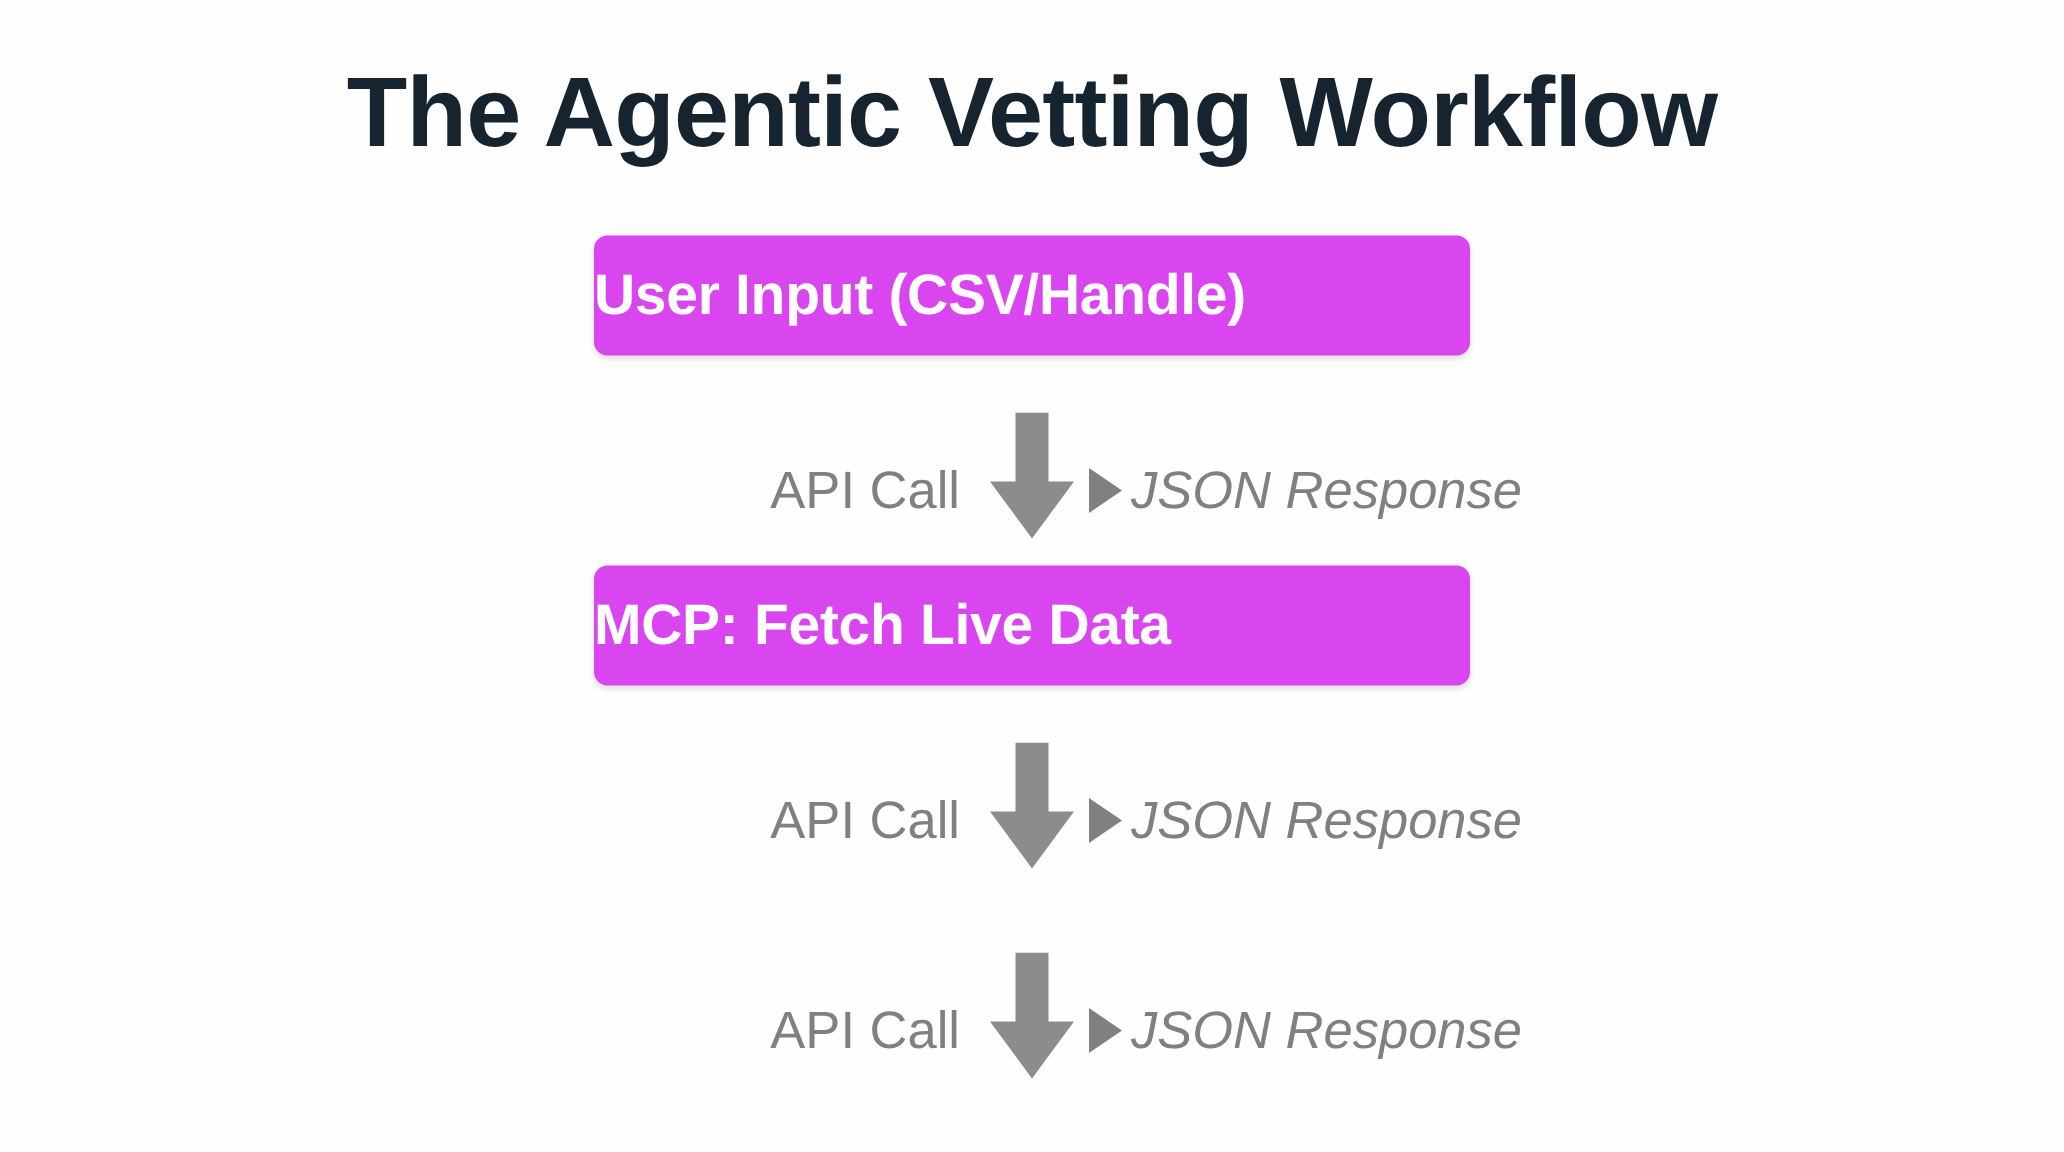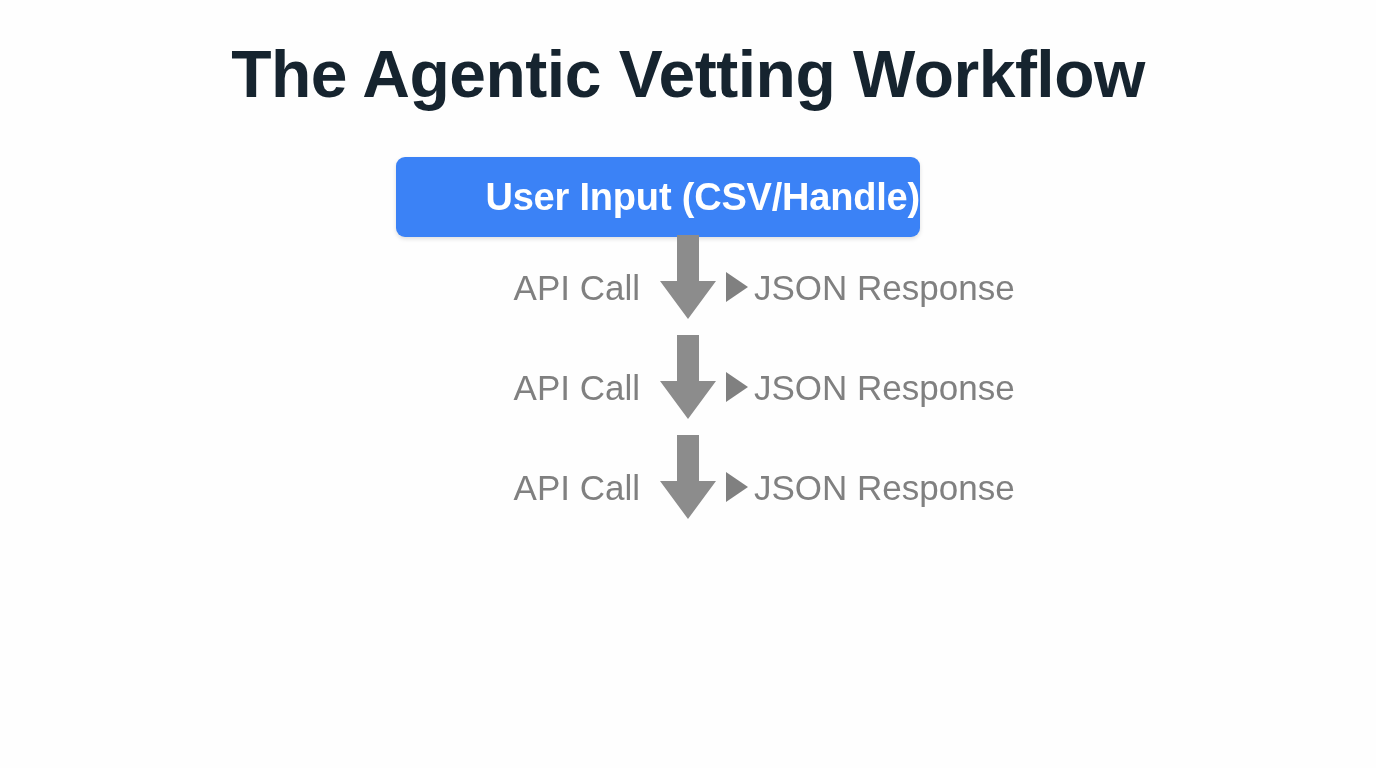--- a/index.html
+++ b/index.html
@@ -38,61 +38,63 @@
   
   .flow {
     position: absolute;
     left: 396px;
     top: 157px;
     width: 584px;
   }
 
   .node {
     position: relative;
-    width: 524px;
+    width: 584px;
     height: 80px;
-    background: #3b82f6;
+    background: #d946ef;
     border-radius: 9px;
     box-shadow: 0 2px 4px rgba(0,0,0,0.13);
     display: flex;
     align-items: center;
-    justify-content: flex-end;
+    justify-content: flex-start;
     box-sizing: border-box;
   }
   .node-label {
     font-size: 38px;
     font-weight: bold;
     color: #ffffff;
     letter-spacing: -0.2px;
     white-space: nowrap;
     line-height: 1;
   }
 
   
   .connector {
     position: relative;
     width: 584px;
     height: 100px;
+    margin-top: 40px;
   }
   .conn-left-label,
   .conn-right-label {
     position: absolute;
     top: 50%;
     transform: translateY(-50%);
     font-size: 35px;
     font-weight: normal;
     color: #808080;
     white-space: nowrap;
     line-height: 1;
   }
   .conn-left-label {
     right: 340px;
   }
   .conn-right-label {
     left: 358px;
+    font-style: italic;
   }
 
   
   .arrow-down {
     position: absolute;
     left: 264px;
     top: -2px;
     width: 56px;
     height: 84px;
   }
@@ -128,20 +130,23 @@
       <span class="conn-left-label">API Call</span>
       <span class="arrow-down">
         <svg width="56" height="84" viewBox="0 0 56 84" xmlns="http://www.w3.org/2000/svg">
           <polygon points="17,0 39,0 39,46 56,46 28,84 0,46 17,46" fill="#8c8c8c"></polygon>
         </svg>
       </span>
       <span class="tri-right"></span>
       <span class="conn-right-label">JSON Response</span>
     </div>
 
+    <div class="node">
+      <span class="node-label">MCP: Fetch Live Data</span>
+    </div>
 
     <div class="connector">
       <span class="conn-left-label">API Call</span>
       <span class="arrow-down">
         <svg width="56" height="84" viewBox="0 0 56 84" xmlns="http://www.w3.org/2000/svg">
           <polygon points="17,0 39,0 39,46 56,46 28,84 0,46 17,46" fill="#8c8c8c"></polygon>
         </svg>
       </span>
       <span class="tri-right"></span>
       <span class="conn-right-label">JSON Response</span>

